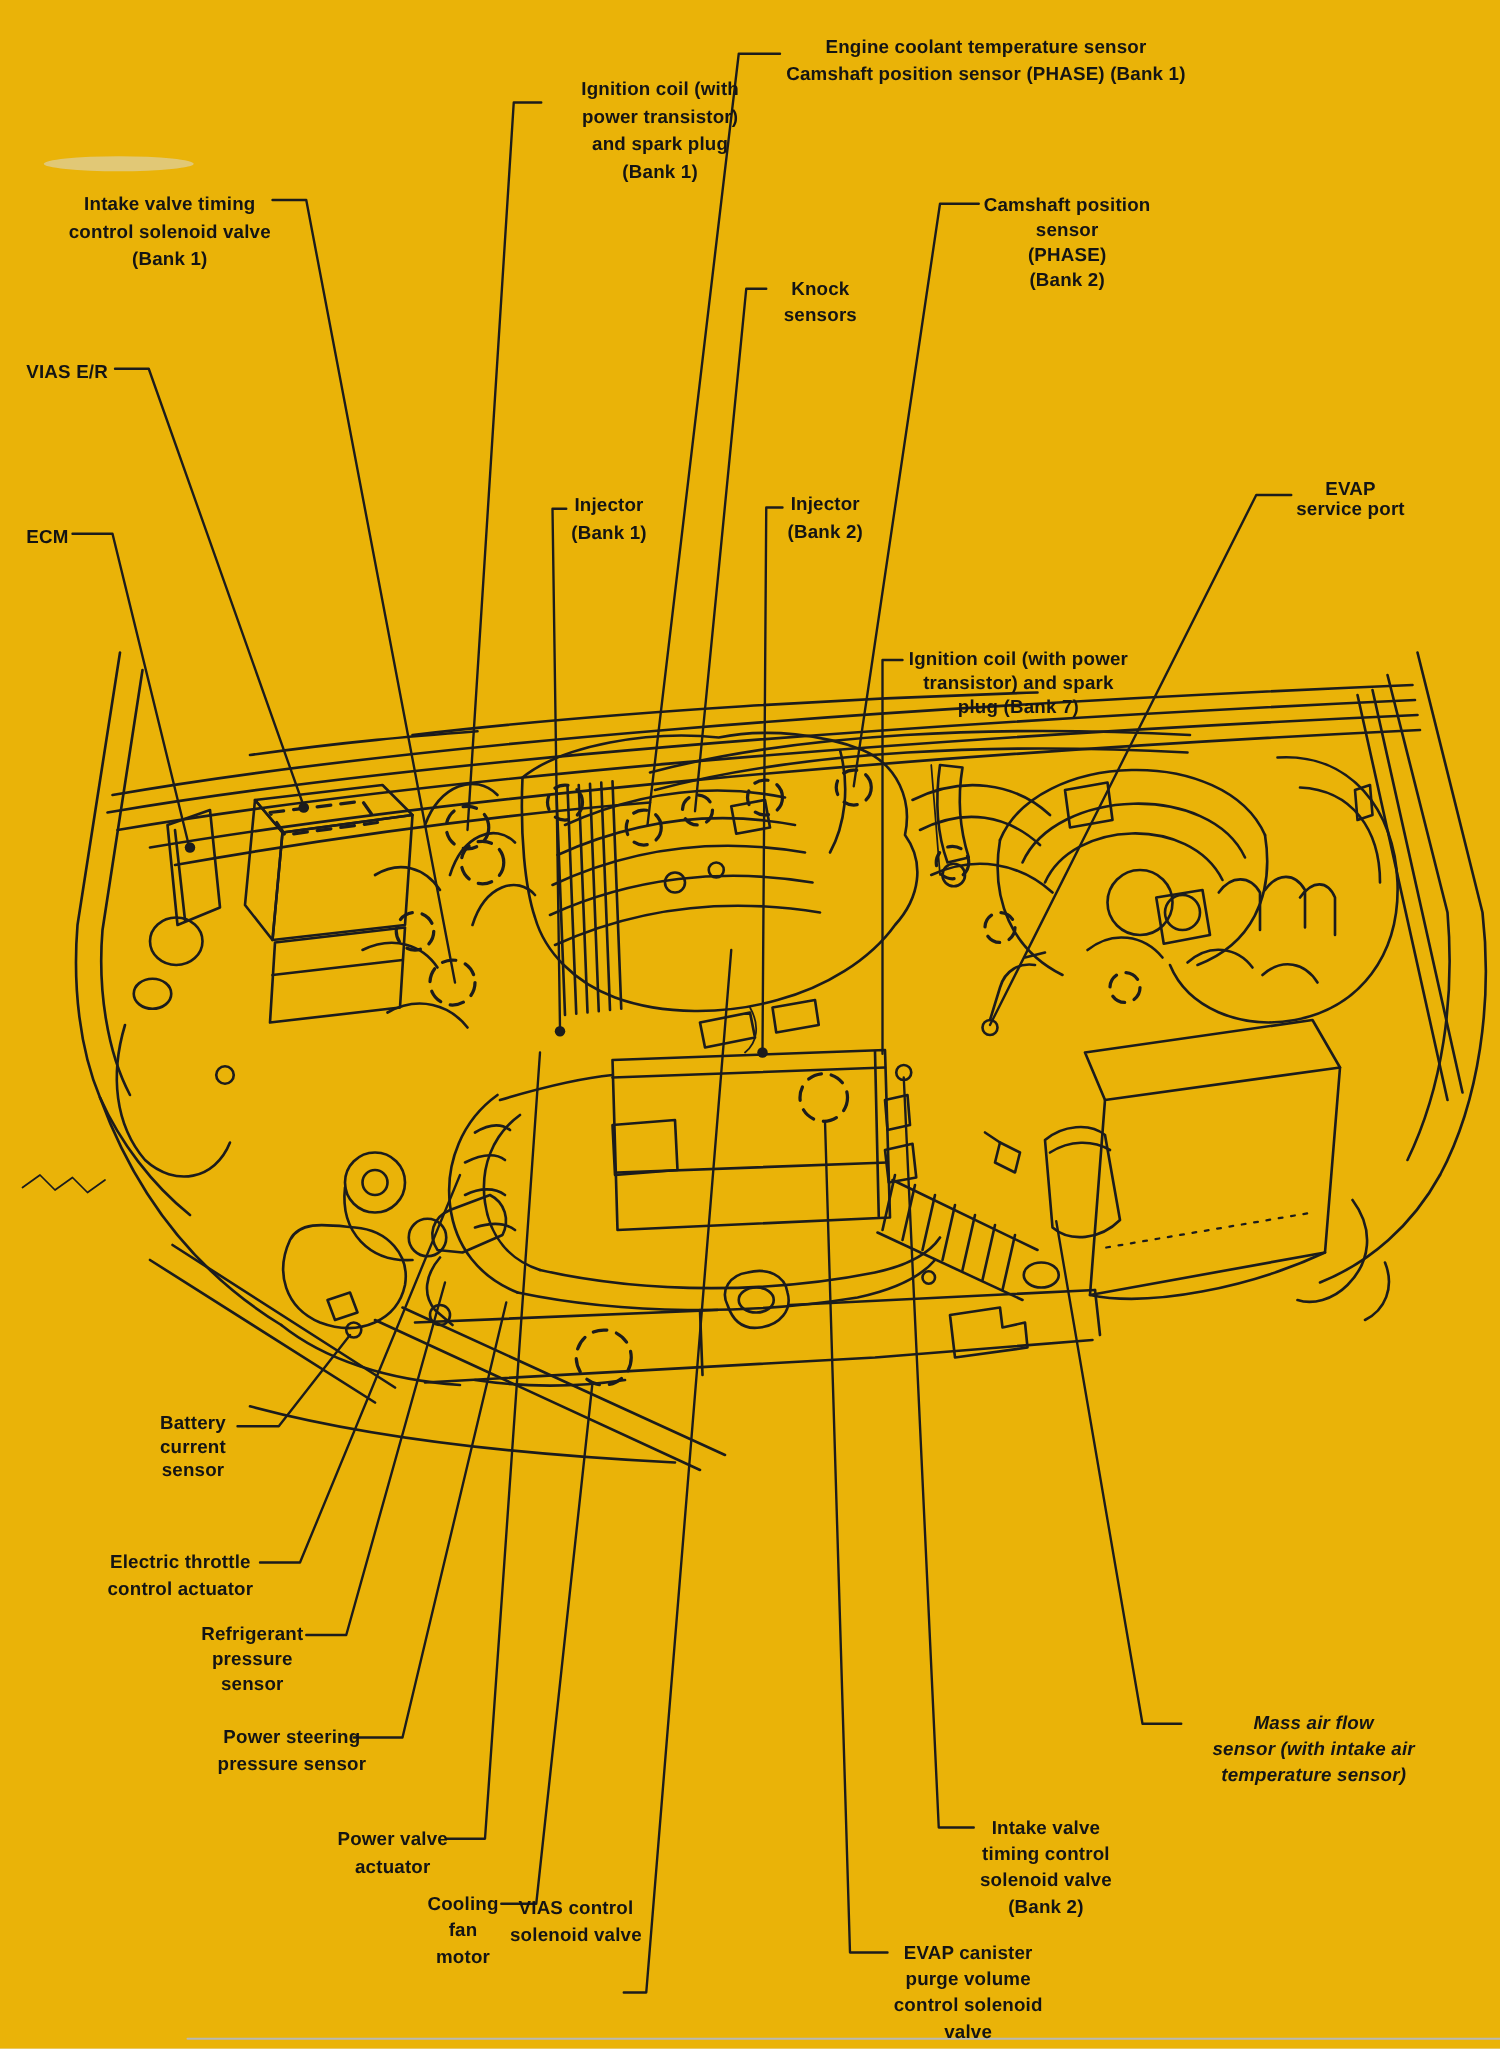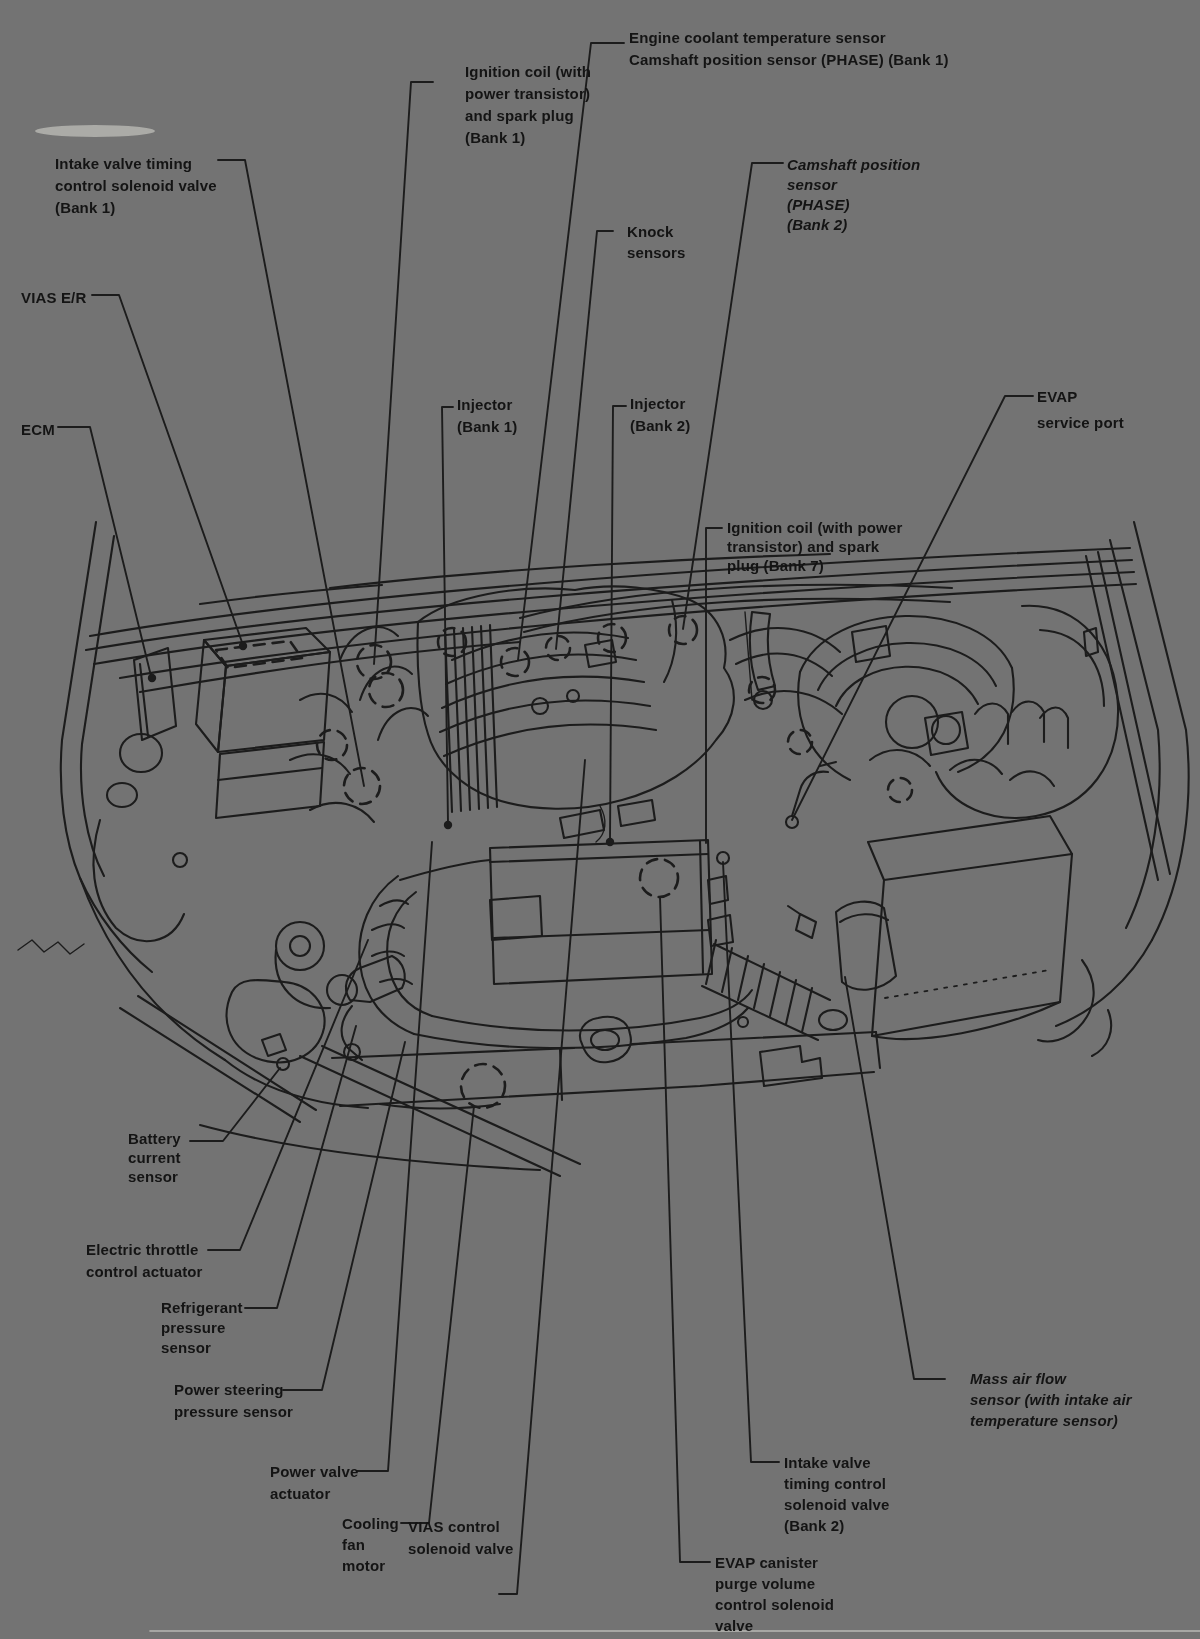--- a/index.html
+++ b/index.html
@@ -1,17 +1,17 @@
 <!DOCTYPE html>
 <html><head>
 <meta charset="utf-8">
 <style>
   html,body{margin:0;padding:0;background:#e8e8e6;}
-  #page{position:relative;width:1200px;height:1639px;margin:0 auto;background:#737373;overflow:hidden;
-        font-family:"Liberation Sans","DejaVu Sans",sans-serif;}
+  #page{position:relative;width:1200px;height:1639px;margin:0 auto;background:#eab308;overflow:hidden;
+        font-family:"Liberation Sans","DejaVu Sans",sans-serif;text-align:center;}
   #art,#leads{position:absolute;left:0;top:0;width:1200px;height:1639px;}
   #art path,#art circle,#art ellipse,#art line,#art polyline{
     stroke:#1c1c1c;fill:none;stroke-width:2.1;stroke-linecap:round;stroke-linejoin:round;}
   #art .dash{stroke-dasharray:11 8;stroke-width:2.6;}
   #art .dot3{stroke-dasharray:3 7;stroke-width:1.8;}
   #art .thin{stroke-width:1.4;}
   #art .smudge{fill:#d8d8d2;stroke:none;opacity:.55;}
   #art .scanline{stroke:#b8b8b4;stroke-width:1.6;}
   #leads polyline{stroke:#1c1c1c;fill:none;stroke-width:1.9;stroke-linecap:round;stroke-linejoin:round;}
   #leads circle{fill:#1c1c1c;stroke:none;}
@@ -291,33 +291,33 @@
   <div id="labels">
       <div class="lbl" style="left: 629px; top: 27px; line-height: 22px;">Engine coolant temperature sensor
 Camshaft position sensor (PHASE) (Bank 1)</div>
       <div class="lbl" style="left: 437px; top: 61px; line-height: 22px; margin-left: 28px;">Ignition coil (with
 power transistor)
 and spark plug
 (Bank 1)</div>
       <div class="lbl" style="left: 55px; top: 153px; line-height: 22px;">Intake valve timing
 control solenoid valve
 (Bank 1)</div>
-      <div class="lbl" style="left: 787px; top: 155px; line-height: 20px; font-style: italic;">Camshaft position
+      <div class="lbl" style="left: 787px; top: 155px; line-height: 20px;">Camshaft position
 sensor
 (PHASE)
 (Bank 2)</div>
       <div class="lbl" style="left: 627px; top: 221px; line-height: 21px;">Knock
 sensors</div>
       <div class="lbl" style="left: 21px; top: 287px; line-height: 21px;">VIAS E/R</div>
       <div class="lbl" style="left: 21px; top: 419px; line-height: 21px;">ECM</div>
       <div class="lbl" style="left: 457px; top: 394px; line-height: 22px;">Injector
 (Bank 1)</div>
       <div class="lbl" style="left: 630px; top: 393px; line-height: 22px;">Injector
 (Bank 2)</div>
-      <div class="lbl" style="left: 1037px; top: 384px; line-height: 26px;">EVAP
+      <div class="lbl" style="left: 1037px; top: 384px; line-height: 16px;">EVAP
 service port</div>
       <div class="lbl" style="left: 727px; top: 518px; line-height: 19px;">Ignition coil (with power
 transistor) and spark
 plug (Bank 7)</div>
       <div class="lbl" style="left: 128px; top: 1129px; line-height: 19px;">Battery
 current
 sensor</div>
       <div class="lbl" style="left: 86px; top: 1239px; line-height: 22px;">Electric throttle
 control actuator</div>
       <div class="lbl" style="left: 161px; top: 1298px; line-height: 20px;">Refrigerant

